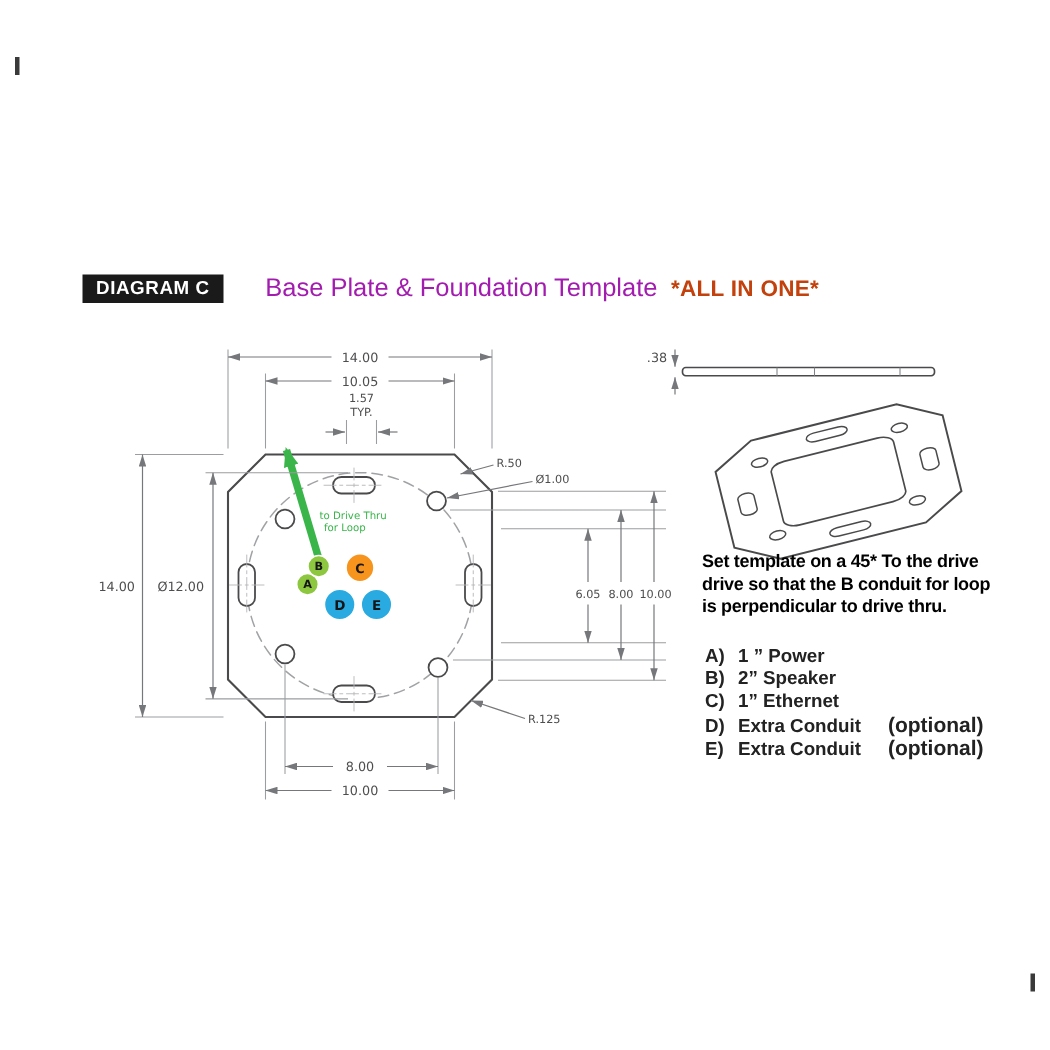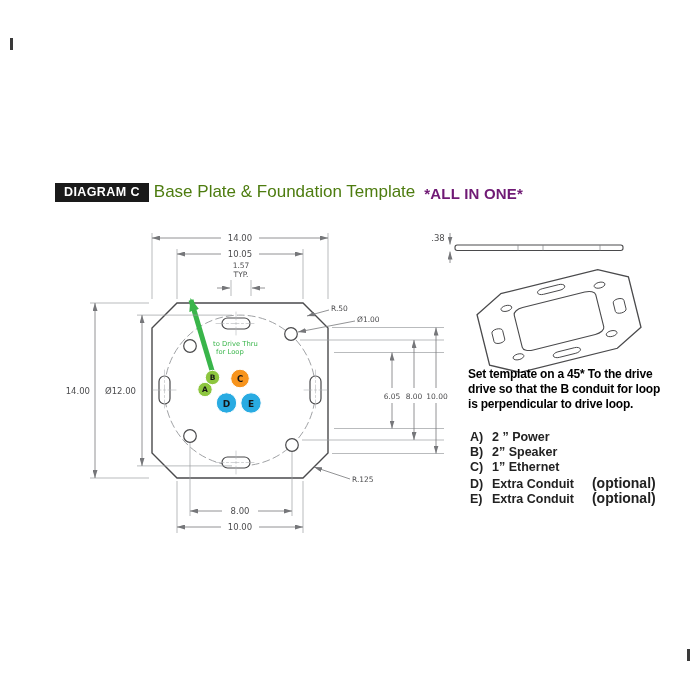--- a/index.html
+++ b/index.html
@@ -1,23 +1,23 @@
 <!DOCTYPE html>
 <html><head>
 <meta charset="utf-8">
 <style>
   html,body{margin:0;padding:0;}
   body{
     width:700px;height:700px;position:relative;background:#fff;
     font-family:"Liberation Sans",sans-serif;overflow:hidden;
   }
-  .header{position:absolute;left:55px;top:182px;display:flex;align-items:flex-end;white-space:nowrap;}
+  .header{position:absolute;left:55px;top:182px;display:flex;align-items:center;white-space:nowrap;}
   .badge{background:#1a1a1a;color:#fff;font-weight:bold;font-size:12.5px;padding:2px 9px 3px;letter-spacing:.4px;}
-  .title{font-size:17px;color:#4d7c0f;margin-left:5px;}
-  .subtitle{font-size:15px;font-weight:bold;color:#701a75;margin-left:9px;letter-spacing:.2px;}
+  .title{font-size:17px;color:#a21caf;margin-left:28px;}
+  .subtitle{font-size:15px;font-weight:bold;color:#c2410c;margin-left:9px;letter-spacing:.2px;}
   svg.drawing{position:absolute;left:0;top:0;}
   svg text{font-family:"DejaVu Sans",sans-serif;fill:#4d4d4f;}
   .dimt{font-size:8.5px;}
   .dims{font-size:7.5px;}
   .grn{fill:#39b54a;font-size:6.8px;}
   .cond{font-weight:bold;fill:#161616;}
   .note{position:absolute;left:468px;top:367px;font-size:12px;font-weight:bold;
         letter-spacing:-0.2px;line-height:15px;color:#000000;white-space:nowrap;}
   .legend{position:absolute;left:470px;top:430px;color:#222;}
   .legend-row{display:flex;align-items:baseline;font-size:12.5px;font-weight:bold;height:15px;}
@@ -172,27 +172,27 @@
 
 <div class="header">
   <span class="badge">DIAGRAM C</span>
   <span class="title">Base Plate &amp; Foundation Template</span>
   <span class="subtitle">*ALL IN ONE*</span>
 </div>
 
 <div class="note">
   <div>Set template on a 45* To the drive</div>
   <div>drive so that the B conduit for loop</div>
-  <div>is perpendicular to drive loop.</div>
+  <div>is perpendicular to drive thru.</div>
 </div>
 
 <div class="legend">
   <div class="legend-row">
     <span class="k">A)</span>
-    <span class="l">2 ” Power</span>
+    <span class="l">1 ” Power</span>
     <span class="s"></span>
   </div>
   <div class="legend-row">
     <span class="k">B)</span>
     <span class="l">2” Speaker</span>
     <span class="s"></span>
   </div>
   <div class="legend-row">
     <span class="k">C)</span>
     <span class="l">1” Ethernet</span>

